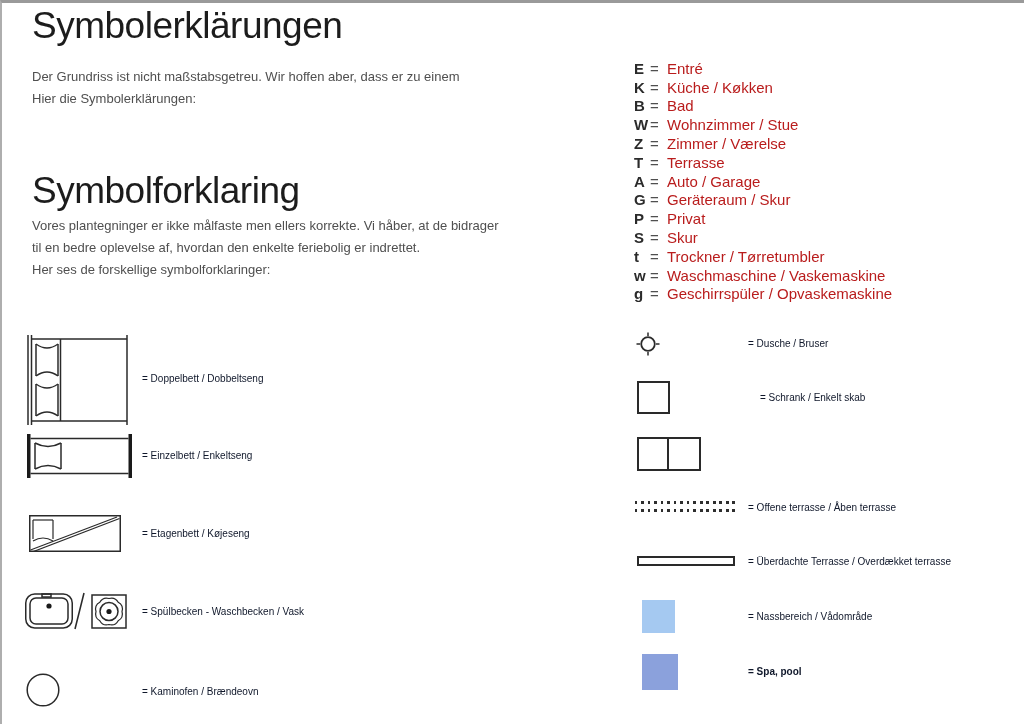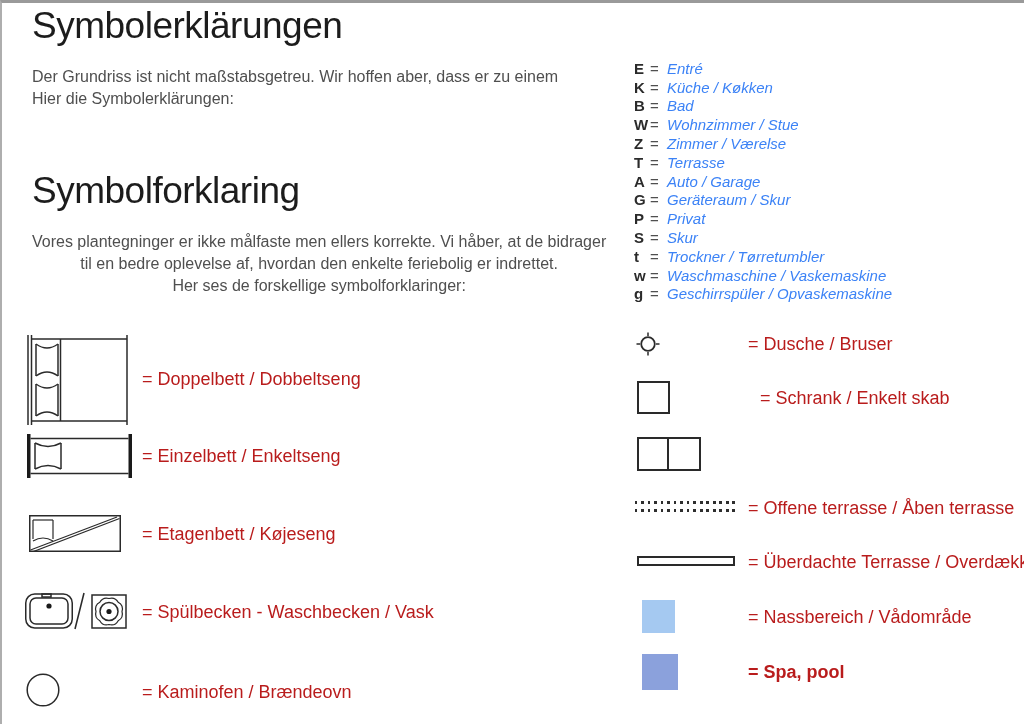--- a/index.html
+++ b/index.html
@@ -8,28 +8,28 @@
   .page {
     position:relative; width:1024px; height:724px; background:#ffffff;
     border-top:3px solid #9a9a9a; border-left:2px solid #aeaeae;
     overflow:hidden;
   }
   .abs { position:absolute; }
   .h1 {
     font-size:37px; font-weight:400; letter-spacing:-0.5px;
     color:#1c1c1c; white-space:nowrap;
   }
-  .para { font-size:16px; line-height:22px; color:#4f4f4f; white-space:nowrap; }
-  .legend-label { font-size:18px; color:#b91c1c; line-height:20px; white-space:nowrap; }
+  .para { font-size:13px; line-height:22px; color:#4f4f4f; white-space:nowrap; }
+  .legend-label { font-size:10px; color:#0f172a; line-height:20px; white-space:nowrap; }
   
   .abbr-list { left:632px; top:56px; width:380px; }
   .abbr-row { display:flex; align-items:center; height:18.8px; font-size:15px; }
   .abbr-letter { width:16px; font-weight:700; color:#2b2b2b; }
   .abbr-eq { width:17px; color:#4f4f4f; }
-  .abbr-label { color:#3b82f6; white-space:nowrap;font-style:italic; }
+  .abbr-label { color:#b91c1c; white-space:nowrap; }
   
   .sq-cabinet { width:33px; height:33px; border:2px solid #2a2a2a; background:#fff; }
   .sq-double { width:64px; height:34px; border:2px solid #2a2a2a; background:#fff; display:flex; }
   .sq-double .half { width:50%; height:100%; }
   .sq-double .half:first-child { border-right:2px solid #2a2a2a; }
   .dot-row { height:3px; width:101px; background:repeating-linear-gradient(90deg,#2e2e2e 0 2.5px, transparent 2.5px 6.5px); }
   .covered-bar { width:98px; height:10px; border:2px solid #2a2a2a; background:#fff; }
   .color-square { width:33px; height:33px; }
   .spa-square { width:36px; height:36px; }
   svg { display:block; }
@@ -42,21 +42,21 @@
 
 <div class="page">
 
   <div class="abs h1" style="left:30px; top:2px;">Symbolerklärungen</div>
   <div class="abs para" style="left:30px; top:63px;">
     <div>Der Grundriss ist nicht maßstabsgetreu. Wir hoffen aber, dass er zu einem</div>
     <div>Hier die Symbolerklärungen:</div>
   </div>
 
   <div class="abs h1" style="left:30px; top:167px;">Symbolforklaring</div>
-  <div class="abs para" style="left:30px; top:228px;text-align:center;">
+  <div class="abs para" style="left:30px; top:212px;">
     <div>Vores plantegninger er ikke målfaste men ellers korrekte. Vi håber, at de bidrager</div>
     <div>til en bedre oplevelse af, hvordan den enkelte feriebolig er indrettet.</div>
     <div>Her ses de forskellige symbolforklaringer:</div>
   </div>
 
   <div class="abs abbr-list">
     <div class="abbr-row">
         <span class="abbr-letter">E</span>
         <span class="abbr-eq">=</span>
         <span class="abbr-label">Entré</span>

